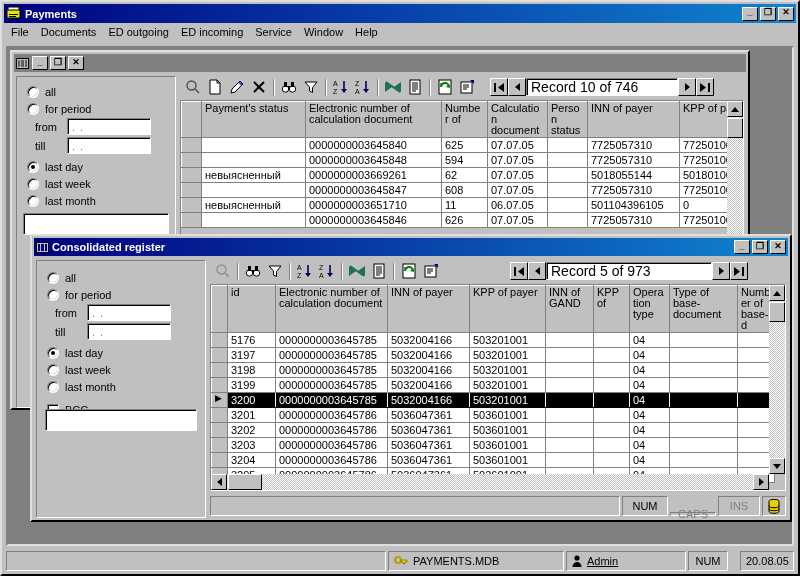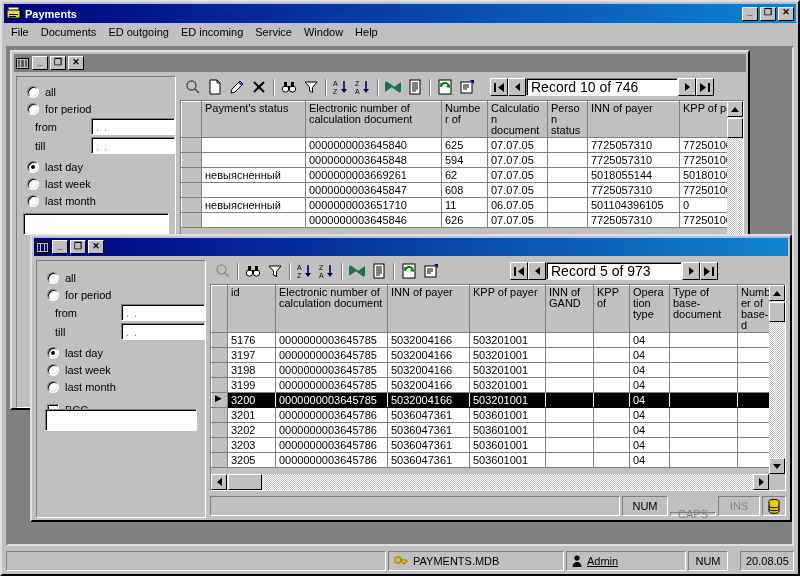--- a/index.html
+++ b/index.html
@@ -87,21 +87,21 @@
   }
   .radio.on::after {
     content:""; position:absolute; left:3px; top:3px; width:4px; height:4px;
     border-radius:50%; background:#000;
   }
   .chk {
     width:12px; height:12px; background:#fff; flex:none; margin-right:6px;
     border:1px solid; border-color:#808080 #ffffff #ffffff #808080;
     box-shadow: inset 1px 1px 0 #000, inset -1px -1px 0 #dfdfdf;
   }
-  .fld-row { display:flex; align-items:center; height:19px; padding-left:18px;justify-content:space-between; }
+  .fld-row { display:flex; align-items:center; height:19px; padding-left:18px; }
   .fld-lbl { width:32px; font-size:11px; }
   .date-box {
     width:84px; height:17px; background:#fff; color:#808080; font-size:11px;
     border:1px solid; border-color:#808080 #ffffff #ffffff #808080;
     box-shadow: inset 1px 1px 0 #000;
     display:flex; align-items:center; padding-left:4px; letter-spacing:1px;
   }
   .big-box {
     background:#fff; border:1px solid; border-color:#808080 #ffffff #ffffff #808080;
     box-shadow: inset 1px 1px 0 #000;
@@ -521,20 +521,21 @@
     </div>
 
     <div class="child" style="left:22px; top:186px; width:762px; height:288px;">
 
       <div class="child-title">
         <div class="doc-ico">
             <i></i>
             <i></i>
             <i></i>
           </div>
+        <div class="tb-title">Consolidated register</div>
         <div class="tb-buttons">
           <div class="tb-btn">
               <span>_</span>
             </div>
           <div class="tb-btn">
               <span>❐</span>
             </div>
           <div class="tb-btn">
               <span>✕</span>
             </div>
@@ -676,21 +677,21 @@
           <div class="nav" style="margin-left:68px;">
             <div class="nav-btn">
               <svg width="10" height="9">
                   <rect x="0" y="0" width="2" height="9" fill="#000"></rect>
                   <path d="M10 0 l0 9 l-6 -4.5 Z" fill="#000"></path>
                 </svg>
             </div>
             <div class="nav-btn">
                 <span class="tri tri-l"></span>
               </div>
-            <div class="nav-text" style="width:136px;">Record 5 of 973</div>
+            <div class="nav-text" style="width:166px;">Record 5 of 973</div>
             <div class="nav-btn">
                 <span class="tri tri-r"></span>
               </div>
             <div class="nav-btn">
               <svg width="10" height="9">
                   <rect x="8" y="0" width="2" height="9" fill="#000"></rect>
                   <path d="M0 0 l0 9 l6 -4.5 Z" fill="#000"></path>
                 </svg>
             </div>
           </div>
@@ -816,20 +817,32 @@
                   <td>5036047361</td>
                   <td>503601001</td>
                   <td>&nbsp;</td>
                   <td>&nbsp;</td>
                   <td>04</td>
                   <td>&nbsp;</td>
                   <td>&nbsp;</td>
                 </tr>
                 <tr>
                   <td class="sel-col rowmark">&nbsp;</td>
+                  <td>3204</td>
+                  <td>0000000003645786</td>
+                  <td>5036047361</td>
+                  <td>503601001</td>
+                  <td>&nbsp;</td>
+                  <td>&nbsp;</td>
+                  <td>04</td>
+                  <td>&nbsp;</td>
+                  <td>&nbsp;</td>
+                </tr>
+                <tr>
+                  <td class="sel-col rowmark">&nbsp;</td>
                   <td>3205</td>
                   <td>0000000003645786</td>
                   <td>5036047361</td>
                   <td>503601001</td>
                   <td>&nbsp;</td>
                   <td>&nbsp;</td>
                   <td>04</td>
                   <td>&nbsp;</td>
                   <td>&nbsp;</td>
                 </tr>

